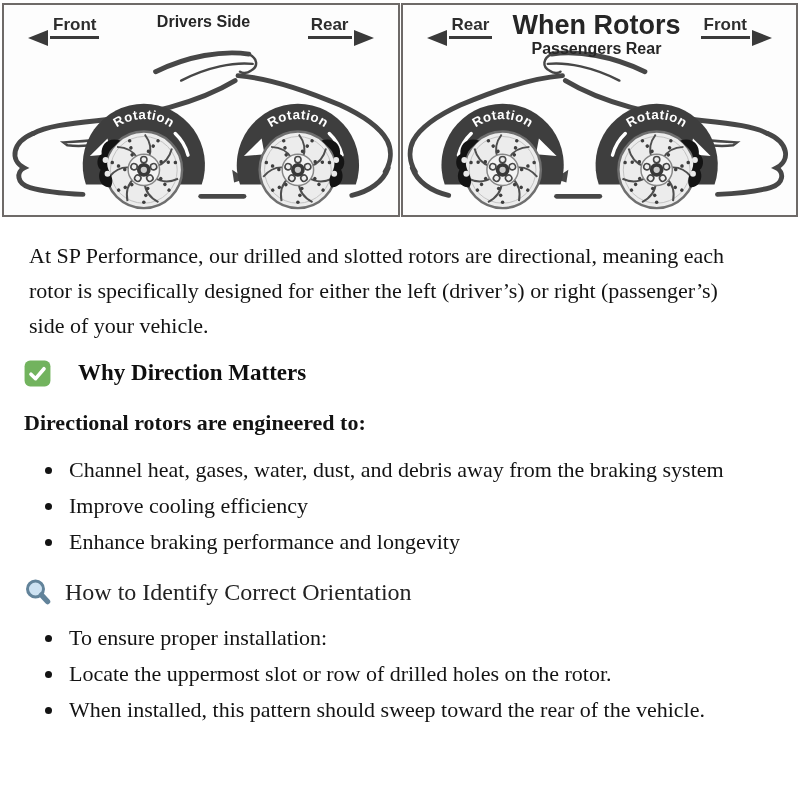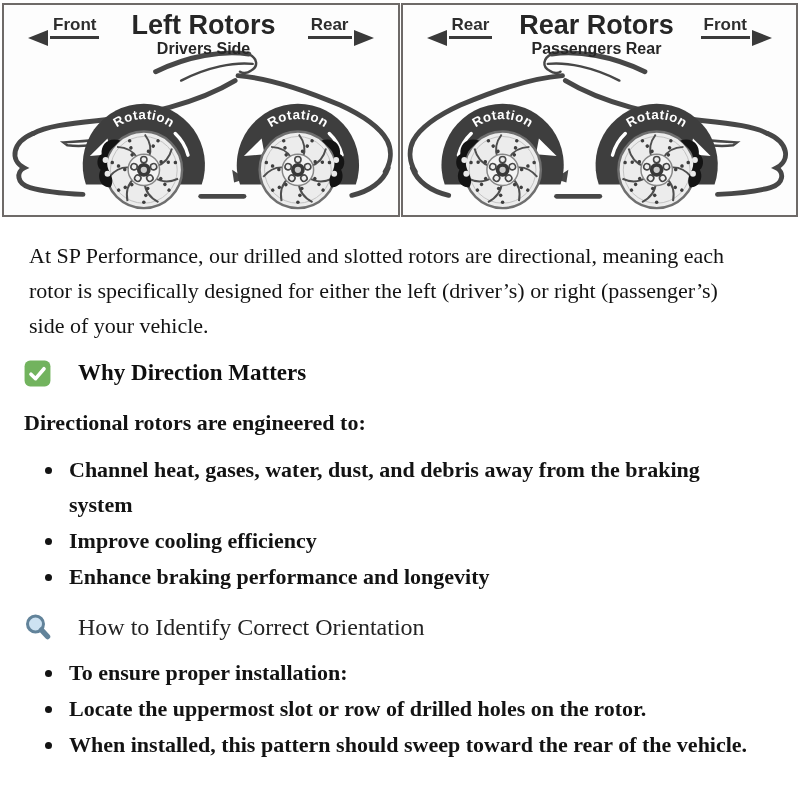--- a/index.html
+++ b/index.html
@@ -26,22 +26,22 @@
   .arrow-line{stroke:#ffffff;stroke-width:3.5;fill:none;stroke-linecap:round;}
   .rot-text{font-family:"Liberation Sans",sans-serif;font-size:13.5px;font-weight:bold;fill:#ffffff;letter-spacing:.5px;}
   .cal{fill:#141414;}
 
   
   main{width:726px;padding:16px 0 0 24px;font-family:"Liberation Serif",serif;font-size:22px;line-height:35px;color:#131313;}
   .intro{margin:5px;}
   h2.why{display:flex;align-items:center;gap:27px;font-size:23px;line-height:32px;margin:14px 0 0;color:#0f0f0f;}
   .lead{margin:16px 0 0;font-weight:bold;}
   ul{margin:12px 0 0;padding-left:41px;}
-  li{padding-left:4px;margin:1px 0;font-weight:bold;}
-  h3.how{display:flex;align-items:center;gap:26px;font-size:24px;line-height:32px;font-weight:400;margin:17px 0 0;color:#232323;}
+  li{padding-left:4px;margin:1px 0;}
+  h3.how{display:flex;align-items:center;gap:13px;font-size:24px;line-height:32px;font-weight:400;margin:17px 0 0;color:#232323;}
   .icon-box{display:inline-flex;flex:none;}
 </style>
 </head>
 <body>
 
 <div class="page">
 
   <div class="panels">
 
     <section class="panel">
@@ -146,21 +146,20 @@
           <use href="#cal-l" transform="translate(0,5) scale(-1,1)"></use>
         </g>
       </svg>
 
       <div class="panel-header">
         <div class="dir dir-left">
           <span class="tri tri-left"></span>
           <span>Front</span>
         </div>
         <div class="panel-titles">
-          <div class="panel-title">Left Rotors</div>
           <div class="panel-subtitle">Drivers Side</div>
         </div>
         <div class="dir dir-right">
           <span>Rear</span>
           <span class="tri tri-right"></span>
         </div>
       </div>
     </section>
 
     <section class="panel">
@@ -265,21 +264,21 @@
           <use href="#cal-r" transform="translate(0,5)"></use>
         </g>
       </svg>
 
       <div class="panel-header">
         <div class="dir dir-left">
           <span class="tri tri-left"></span>
           <span>Rear</span>
         </div>
         <div class="panel-titles">
-          <div class="panel-title">Rear Rotors</div>
+          <div class="panel-title">When Rotors</div>
           <div class="panel-subtitle">Passengers Rear</div>
         </div>
         <div class="dir dir-right">
           <span>Front</span>
           <span class="tri tri-right"></span>
         </div>
       </div>
     </section>
   </div>
 

